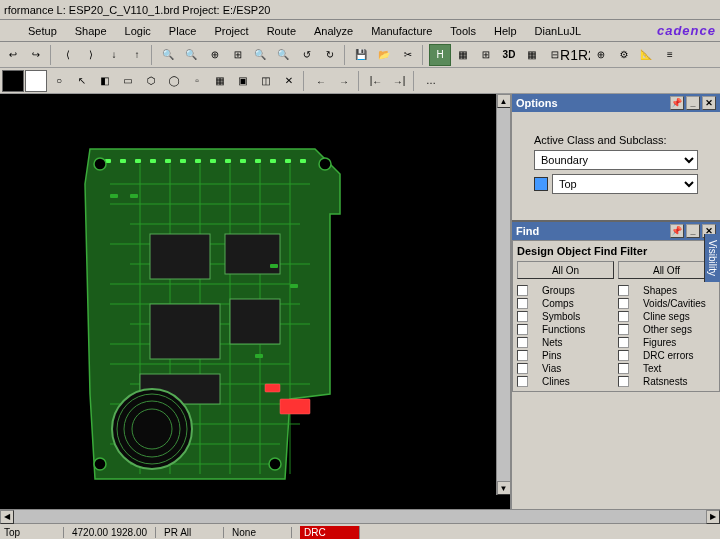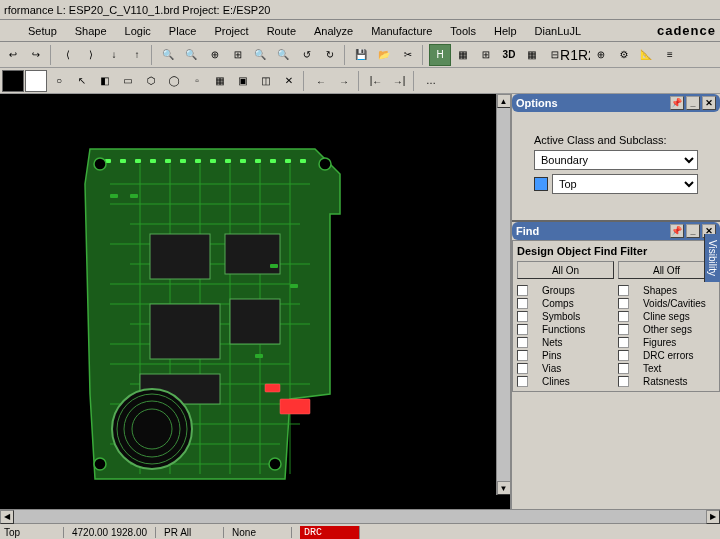--- a/index.html
+++ b/index.html
@@ -29,22 +29,23 @@
     .menu-item {
       padding: 2px 6px;
       cursor: pointer;
       font-size: 11px;
       white-space: nowrap;
     }
     .menu-brand {
       margin-left: auto;
       font-size: 13px;
       font-weight: bold;
-      color: #000000;
+      color: #6d28d9;
       letter-spacing: 1px;
+      font-style: italic;
     }
 
     
     .toolbar {
       background: #d4d0c8;
       height: 26px;
       display: flex;
       align-items: center;
       padding: 0 2px;
       border-bottom: 1px solid #999;
@@ -131,21 +132,20 @@
     .panel-title-bar {
       background: #4a6ea8;
       color: #fff;
       height: 18px;
       display: flex;
       align-items: center;
       padding: 0 4px;
       font-size: 11px;
       font-weight: bold;
       justify-content: space-between;
-      border-radius: 6px;
     }
     .panel-title-controls {
       display: flex; gap: 2px;
     }
     .panel-ctrl-btn {
       width: 14px; height: 14px;
       background: #d4d0c8;
       border: 1px outset #999;
       font-size: 9px;
       display: flex; align-items: center; justify-content: center;
@@ -622,15 +622,15 @@
     <div class="scroll-btn">◀</div>
     <div class="scroll-track"></div>
     <div class="scroll-btn">▶</div>
   </div>
 
   <div id="status-bar">
     <span class="status-seg">Top</span>
     <span class="status-seg">4720.00 1928.00</span>
     <span class="status-seg">PR All</span>
     <span class="status-seg">None</span>
-    <span class="status-seg" style="background:#cc0000; color:#fff; padding: 1px 4px; font-family: Liberation Mono, monospace;">DRC</span>
+    <span class="status-seg" style="background:#cc0000; color:#fff; padding: 1px 4px;">DRC</span>
   </div>
 </div>
 
 </body></html>

